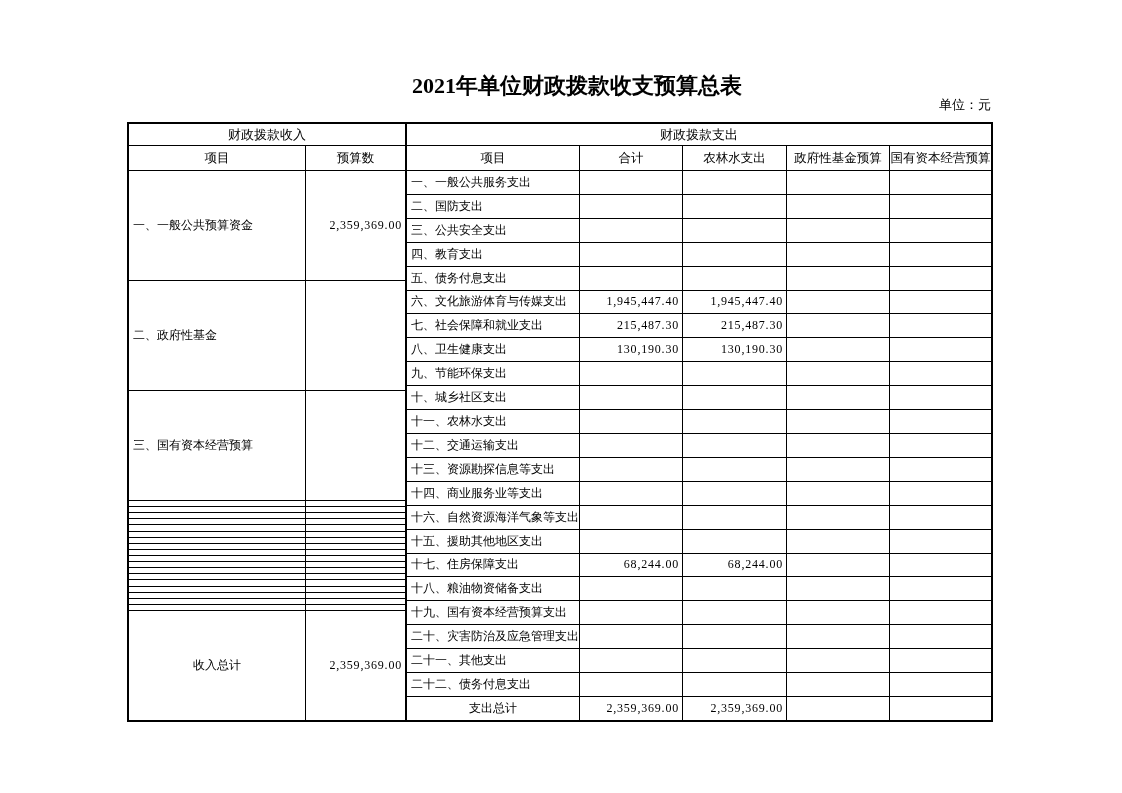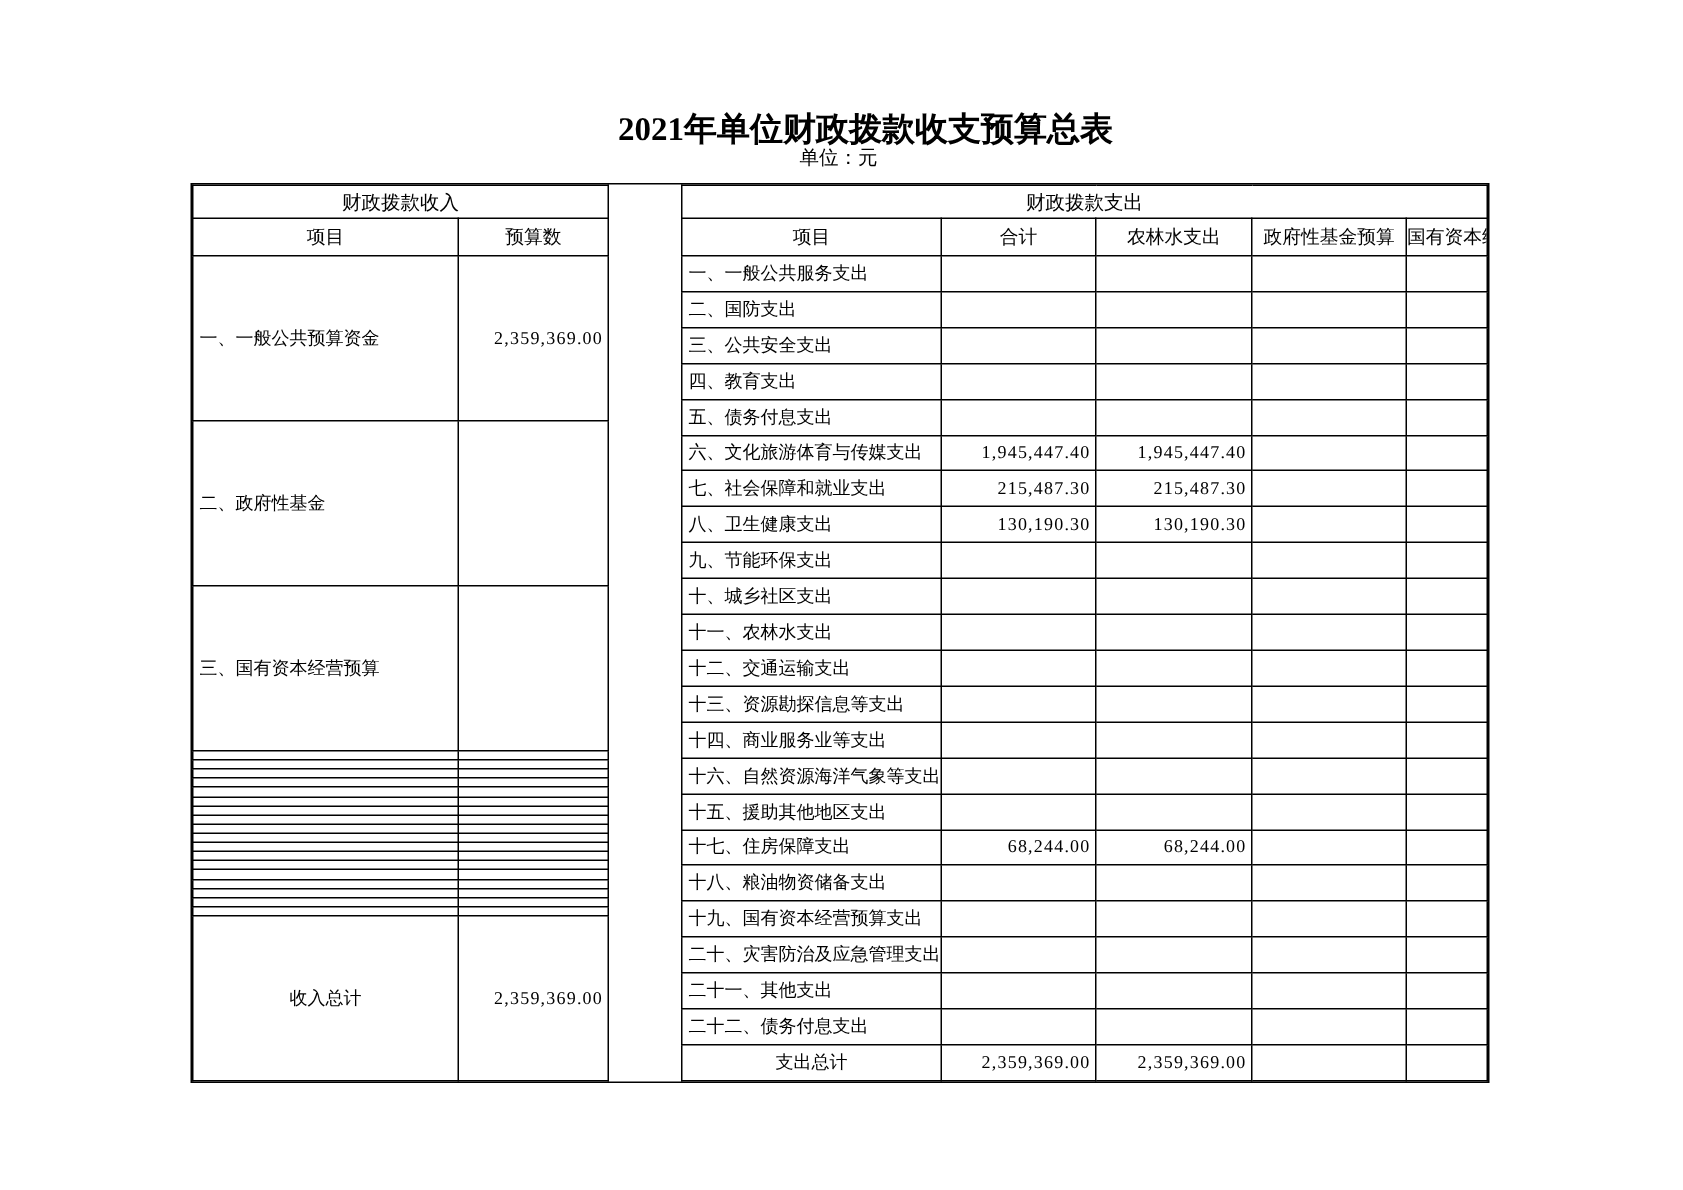--- a/index.html
+++ b/index.html
@@ -24,42 +24,42 @@
     text-align: center;
     font-size: 22px;
     font-weight: bold;
     font-family: "Liberation Serif", "DejaVu Serif", serif;
   }
   .unit-label {
     position: absolute;
     top: 96px;
     left: 127px;
     width: 864px;
-    text-align: center;
+    text-align: right;
     font-size: 13px;
   }
   .budget-table {
     position: absolute;
     left: 127px;
     top: 122px;
     width: 866px;
     height: 600px;
     box-sizing: border-box;
     border: 1px solid #000;
     display: flex;
     flex-direction: row;
     align-items: flex-end;
   }
   table {
     border-collapse: collapse;
     table-layout: fixed;
     height: 598px;
   }
   .income-table { width: 278px; flex: 0 0 278px; }
-  .expense-table { width: 586px; flex: 1 1 auto; margin-left: 48px; }
+  .expense-table { width: 586px; flex: 1 1 auto; }
   th, td {
     border: 1px solid #000;
     font-size: 12px;
     font-weight: normal;
     padding: 0;
     overflow: hidden;
     white-space: nowrap;
     vertical-align: middle;
   }
   tr.section-header-row th {

